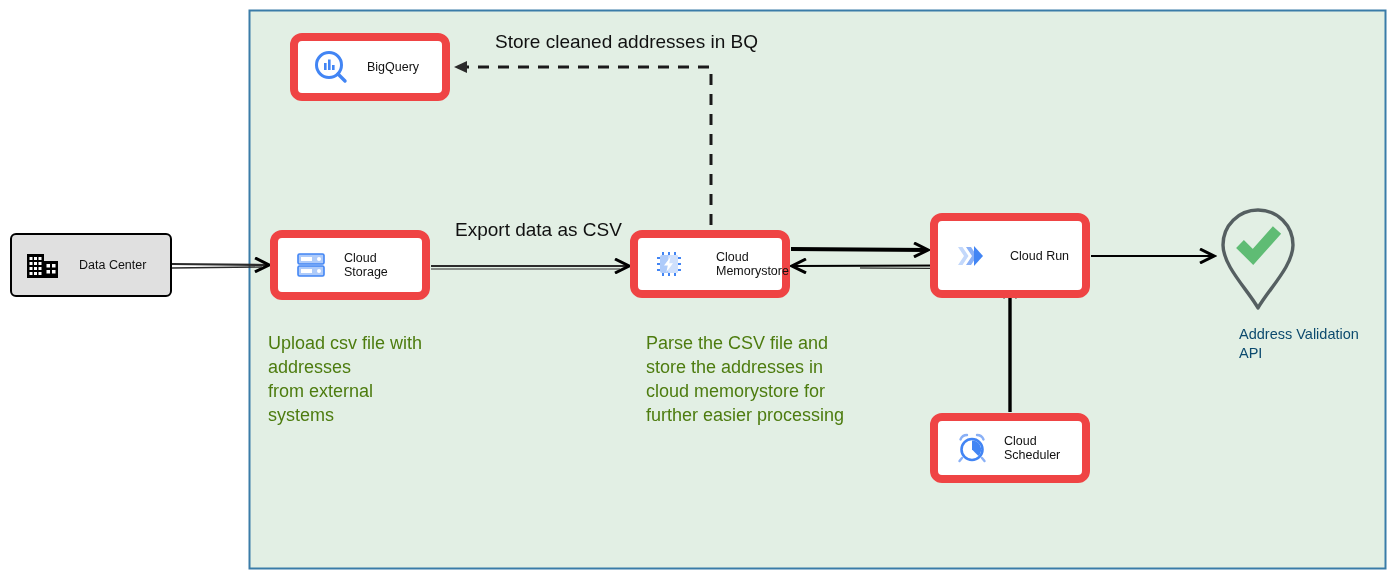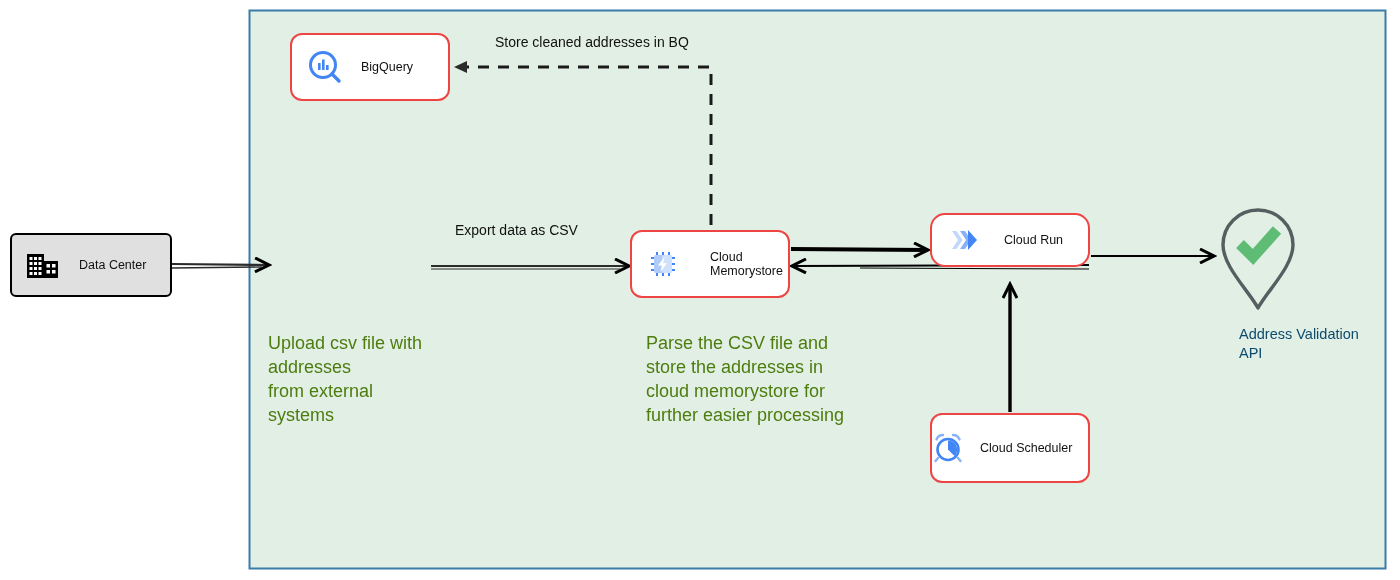--- a/index.html
+++ b/index.html
@@ -2,27 +2,27 @@
 <html><head>
 <meta charset="utf-8">
 <style>
   html,body{margin:0;padding:0;background:#ffffff;}
   body{width:1400px;height:580px;overflow:hidden;
        font-family:"Liberation Sans","DejaVu Sans",sans-serif;color:#000;}
   #stage{position:relative;width:1400px;height:580px;}
   svg#canvas{position:absolute;left:0;top:0;width:1400px;height:580px;}
 
   .node{position:absolute;box-sizing:border-box;display:flex;align-items:center;}
-  .gcp-node{background:#ffffff;border:2px solid #ef4444;border-radius:12px;}
+  .gcp-node{background:#ffffff;border:8px solid #ef4444;border-radius:12px;}
   .onprem-node{background:#e0e0e0;border:2.5px solid #000000;border-radius:6px;}
   .node .ico{flex:0 0 auto;display:flex;align-items:center;justify-content:center;}
   .node .lbl{font-size:12.5px;line-height:14px;color:#111;}
 
   .note{position:absolute;font-size:18px;line-height:24px;color:#4d7c0f;white-space:pre-line;}
-  .edge-label{position:absolute;font-size:14px;line-height:22px;color:#111;white-space:nowrap;}
+  .edge-label{position:absolute;font-size:19px;line-height:22px;color:#111;white-space:nowrap;}
   .api-label{position:absolute;font-size:14.5px;line-height:19px;color:#0c4a6e;}
 </style>
 </head>
 <body>
 
 <div id="stage">
 
   <svg id="canvas" viewBox="0 0 1400 580">
     <defs>
       <marker id="ah" markerWidth="16" markerHeight="14" refX="13" refY="7" orient="auto" markerUnits="userSpaceOnUse">
@@ -109,20 +109,35 @@
         <circle cx="15" cy="15" r="12.5" fill="none" stroke="#4285f4" stroke-width="3"></circle>
         <rect x="10" y="13" width="2.6" height="7" fill="#4285f4"></rect>
         <rect x="14" y="9.5" width="2.6" height="10.5" fill="#4285f4"></rect>
         <rect x="18" y="15" width="2.6" height="5" fill="#4285f4"></rect>
         <line x1="24" y1="24" x2="31" y2="31" stroke="#4285f4" stroke-width="3.4" stroke-linecap="round"></line>
       </svg>
     </span>
     <span class="lbl" style="margin-left:19px;">BigQuery</span>
   </div>
 
+  <div class="node gcp-node" style="left:270px;top:230px;width:160px;height:70px;padding-left:18px;">
+    <span class="ico" style="width:30px;height:30px;">
+      <svg viewBox="0 0 30 30" width="30" height="30">
+        <rect x="2" y="4" width="26" height="10" rx="1.5" fill="#aecbfa"></rect>
+        <rect x="2" y="16" width="26" height="10" rx="1.5" fill="#aecbfa"></rect>
+        <rect x="5" y="7" width="11" height="4" fill="#fff"></rect>
+        <rect x="5" y="19" width="11" height="4" fill="#fff"></rect>
+        <circle cx="23" cy="9" r="2" fill="#fff"></circle>
+        <circle cx="23" cy="21" r="2" fill="#fff"></circle>
+        <rect x="2" y="4" width="26" height="10" rx="1.5" fill="none" stroke="#4285f4" stroke-width="1.6"></rect>
+        <rect x="2" y="16" width="26" height="10" rx="1.5" fill="none" stroke="#4285f4" stroke-width="1.6"></rect>
+      </svg>
+    </span>
+    <span class="lbl" style="margin-left:18px;">Cloud Storage</span>
+  </div>
 
   <div class="node gcp-node" style="left:630px;top:230px;width:160px;height:68px;padding-left:16px;">
     <span class="ico" style="width:30px;height:30px;">
       <svg viewBox="0 0 30 30" width="30" height="30">
         <g stroke="#4285f4" stroke-width="2">
           <line x1="3" y1="9" x2="6.5" y2="9"></line>
             <line x1="3" y1="15" x2="6.5" y2="15"></line>
             <line x1="3" y1="21" x2="6.5" y2="21"></line>
           <line x1="23.5" y1="9" x2="27" y2="9"></line>
             <line x1="23.5" y1="15" x2="27" y2="15"></line>
@@ -136,32 +151,32 @@
         </g>
         <rect x="6" y="6" width="18" height="18" rx="2" fill="#aecbfa"></rect>
         <rect x="14" y="6" width="10" height="18" rx="2" fill="#cfe0fc"></rect>
         <path d="M16.5,8 L10,16.5 L13.8,16.5 L12.4,23 L19,14.3 L15.2,14.3 Z" fill="#ffffff"></path>
       </svg>
     </span>
     <span class="lbl" style="margin-left:32px;white-space:pre-line;">Cloud
 Memorystore</span>
   </div>
 
-  <div class="node gcp-node" style="left:930px;top:213px;width:160px;height:54px;padding-left:18px;border-radius:15px;">
+  <div class="node gcp-node" style="left:930px;top:213px;width:160px;height:85px;padding-left:18px;">
     <span class="ico" style="width:34px;height:30px;">
       <svg viewBox="0 0 34 30" width="34" height="30">
         <path d="M2,6 L8,15 L2,24 L6.5,24 L12.5,15 L6.5,6 Z" fill="#c3d8fb"></path>
         <path d="M10,6 L16,15 L10,24 L15,24 L21,15 L15,6 Z" fill="#8ab0f6"></path>
         <path d="M18,5 L27,15 L18,25 Z" fill="#4285f4"></path>
       </svg>
     </span>
     <span class="lbl" style="margin-left:20px;">Cloud Run</span>
   </div>
 
-  <div class="node gcp-node" style="left:930px;top:413px;width:160px;height:70px;">
+  <div class="node gcp-node" style="left:930px;top:413px;width:160px;height:70px;padding-left:18px;">
     <span class="ico" style="width:32px;height:32px;">
       <svg viewBox="0 0 32 32" width="32" height="32">
         <g stroke="#8ab0f6" stroke-width="2.4" fill="none" stroke-linecap="round">
           <path d="M4.5,7.5 A7,7 0 0 1 11,3"></path>
           <path d="M27.5,7.5 A7,7 0 0 0 21,3"></path>
           <line x1="6" y1="26" x2="3.5" y2="29"></line>
           <line x1="26" y1="26" x2="28.5" y2="29"></line>
         </g>
         <circle cx="16" cy="17.5" r="10.5" fill="none" stroke="#4285f4" stroke-width="2.6"></circle>
         <path d="M16,17.5 L16,8.5 A9,9 0 0 1 22.4,23.9 Z" fill="#4285f4"></path>

